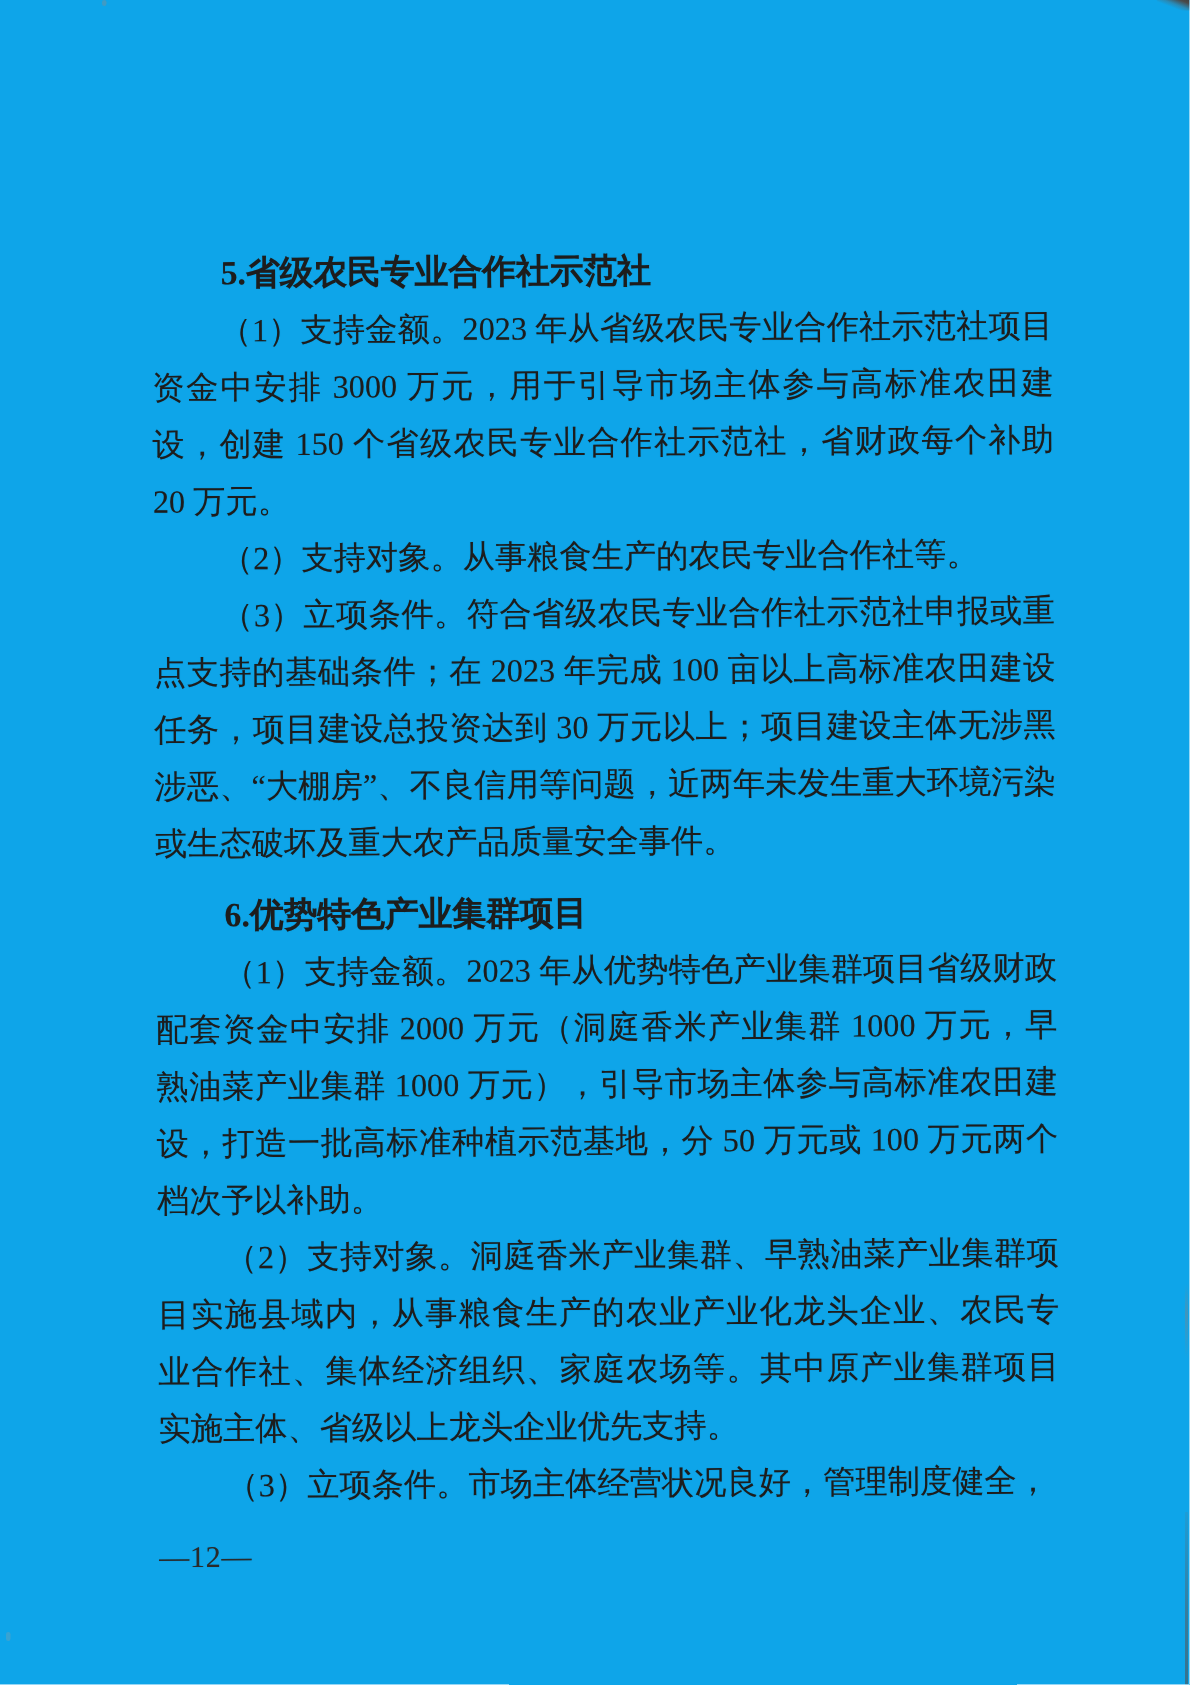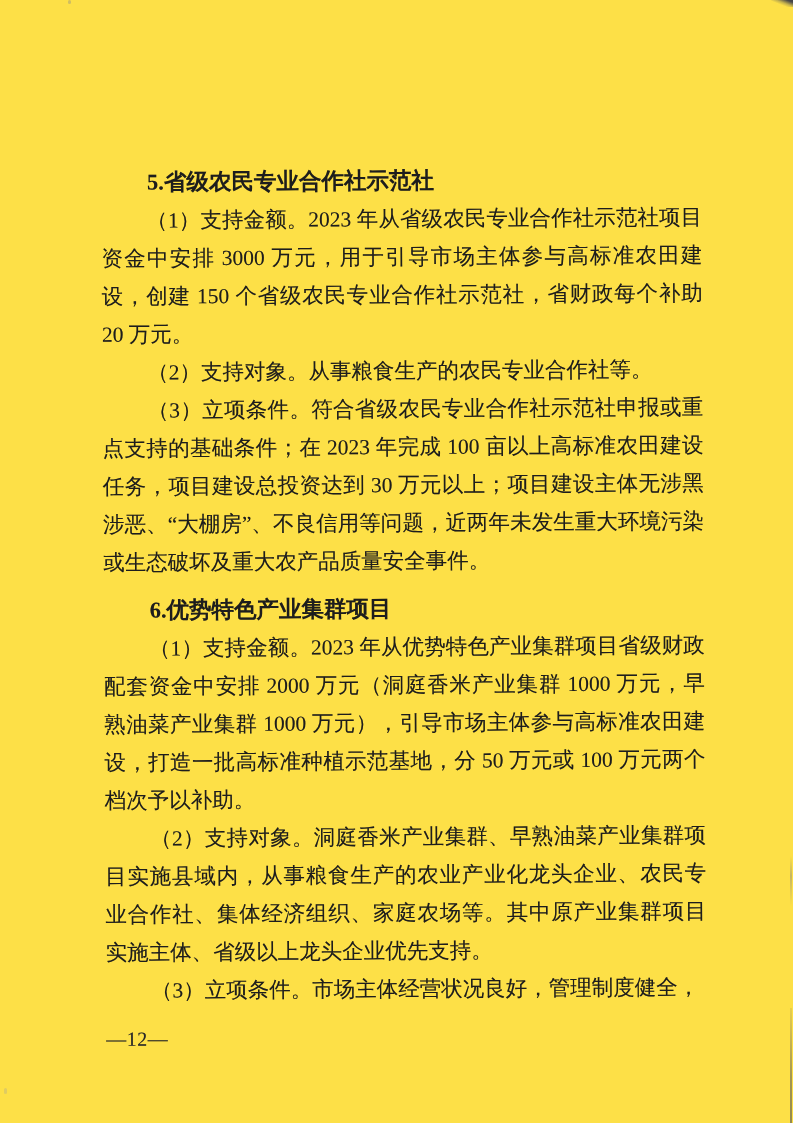--- a/index.html
+++ b/index.html
@@ -4,21 +4,21 @@
 <style>
   html, body {
     margin: 0;
     padding: 0;
     background: #ffffff;
   }
   .page {
     position: relative;
     width: 793px;
     height: 1123px;
-    background: #fde047;
+    background: #0ea5e9;
     overflow: hidden;
     font-family: "Liberation Serif", "DejaVu Serif", serif;
   }
   .content {
     position: absolute;
     left: 103px;
     top: 162px;
     width: 601px;
     color: #1d1d1d;
     transform: rotate(-0.35deg);

